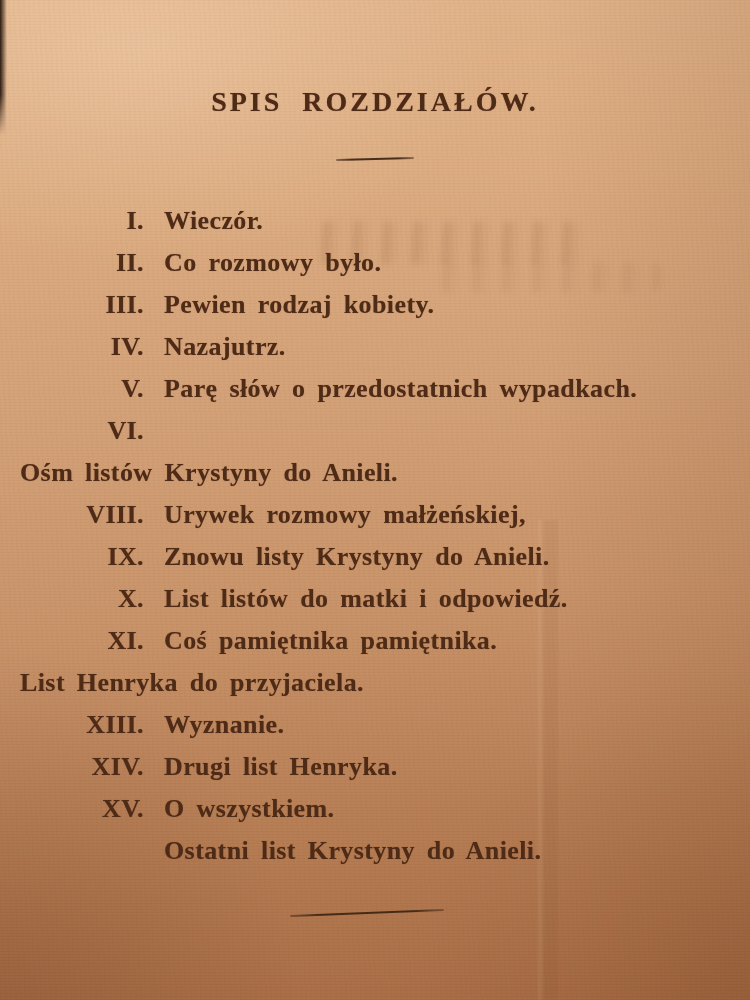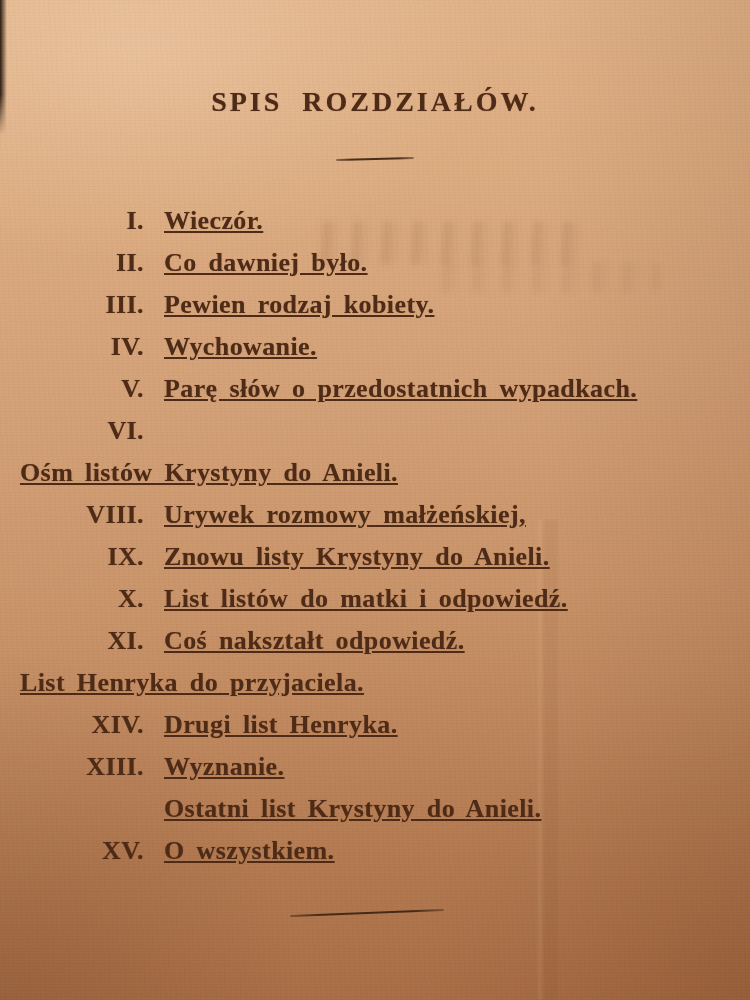--- a/index.html
+++ b/index.html
@@ -96,21 +96,20 @@
     word-spacing: 5px;
   }
   .toc-num {
     width: 144px;
     text-align: right;
     flex: 0 0 auto;
   }
   .toc-title {
     padding-left: 20px;
     white-space: nowrap;
-    text-decoration: underline;
   }
 </style>
 </head>
 <body>
 
 <div class="photo">
   <div class="grain"></div>
   <div class="edge-dark"></div>
   <div class="crease"></div>
   <div class="ghost ghost-1"></div>
@@ -119,29 +118,29 @@
   <div class="page-title">SPIS ROZDZIAŁÓW.</div>
   <div class="rule rule-top"></div>
 
   <div class="toc">
     <div class="toc-row">
       <span class="toc-num">I.</span>
       <span class="toc-title">Wieczór.</span>
     </div>
     <div class="toc-row">
       <span class="toc-num">II.</span>
-      <span class="toc-title">Co dawniej było.</span>
+      <span class="toc-title">Co rozmowy było.</span>
     </div>
     <div class="toc-row">
       <span class="toc-num">III.</span>
       <span class="toc-title">Pewien rodzaj kobiety.</span>
     </div>
     <div class="toc-row">
       <span class="toc-num">IV.</span>
-      <span class="toc-title">Wychowanie.</span>
+      <span class="toc-title">Nazajutrz.</span>
     </div>
     <div class="toc-row">
       <span class="toc-num">V.</span>
       <span class="toc-title">Parę słów o przedostatnich wypadkach.</span>
     </div>
     <div class="toc-row">
       <span class="toc-num">VI.</span>
     </div>
     <div class="toc-row">
       <span class="toc-title">Ośm listów Krystyny do Anieli.</span>
@@ -153,37 +152,37 @@
     <div class="toc-row">
       <span class="toc-num">IX.</span>
       <span class="toc-title">Znowu listy Krystyny do Anieli.</span>
     </div>
     <div class="toc-row">
       <span class="toc-num">X.</span>
       <span class="toc-title">List listów do matki i odpowiedź.</span>
     </div>
     <div class="toc-row">
       <span class="toc-num">XI.</span>
-      <span class="toc-title">Coś nakształt odpowiedź.</span>
+      <span class="toc-title">Coś pamiętnika pamiętnika.</span>
     </div>
     <div class="toc-row">
       <span class="toc-title">List Henryka do przyjaciela.</span>
+    </div>
+    <div class="toc-row">
+      <span class="toc-num">XIII.</span>
+      <span class="toc-title">Wyznanie.</span>
     </div>
     <div class="toc-row">
       <span class="toc-num">XIV.</span>
       <span class="toc-title">Drugi list Henryka.</span>
     </div>
     <div class="toc-row">
-      <span class="toc-num">XIII.</span>
-      <span class="toc-title">Wyznanie.</span>
+      <span class="toc-num">XV.</span>
+      <span class="toc-title">O wszystkiem.</span>
     </div>
     <div class="toc-row">
       <span class="toc-num"></span>
       <span class="toc-title">Ostatni list Krystyny do Anieli.</span>
-    </div>
-    <div class="toc-row">
-      <span class="toc-num">XV.</span>
-      <span class="toc-title">O wszystkiem.</span>
     </div>
   </div>
 
   <div class="rule rule-bottom"></div>
 </div>
 
 </body></html>

